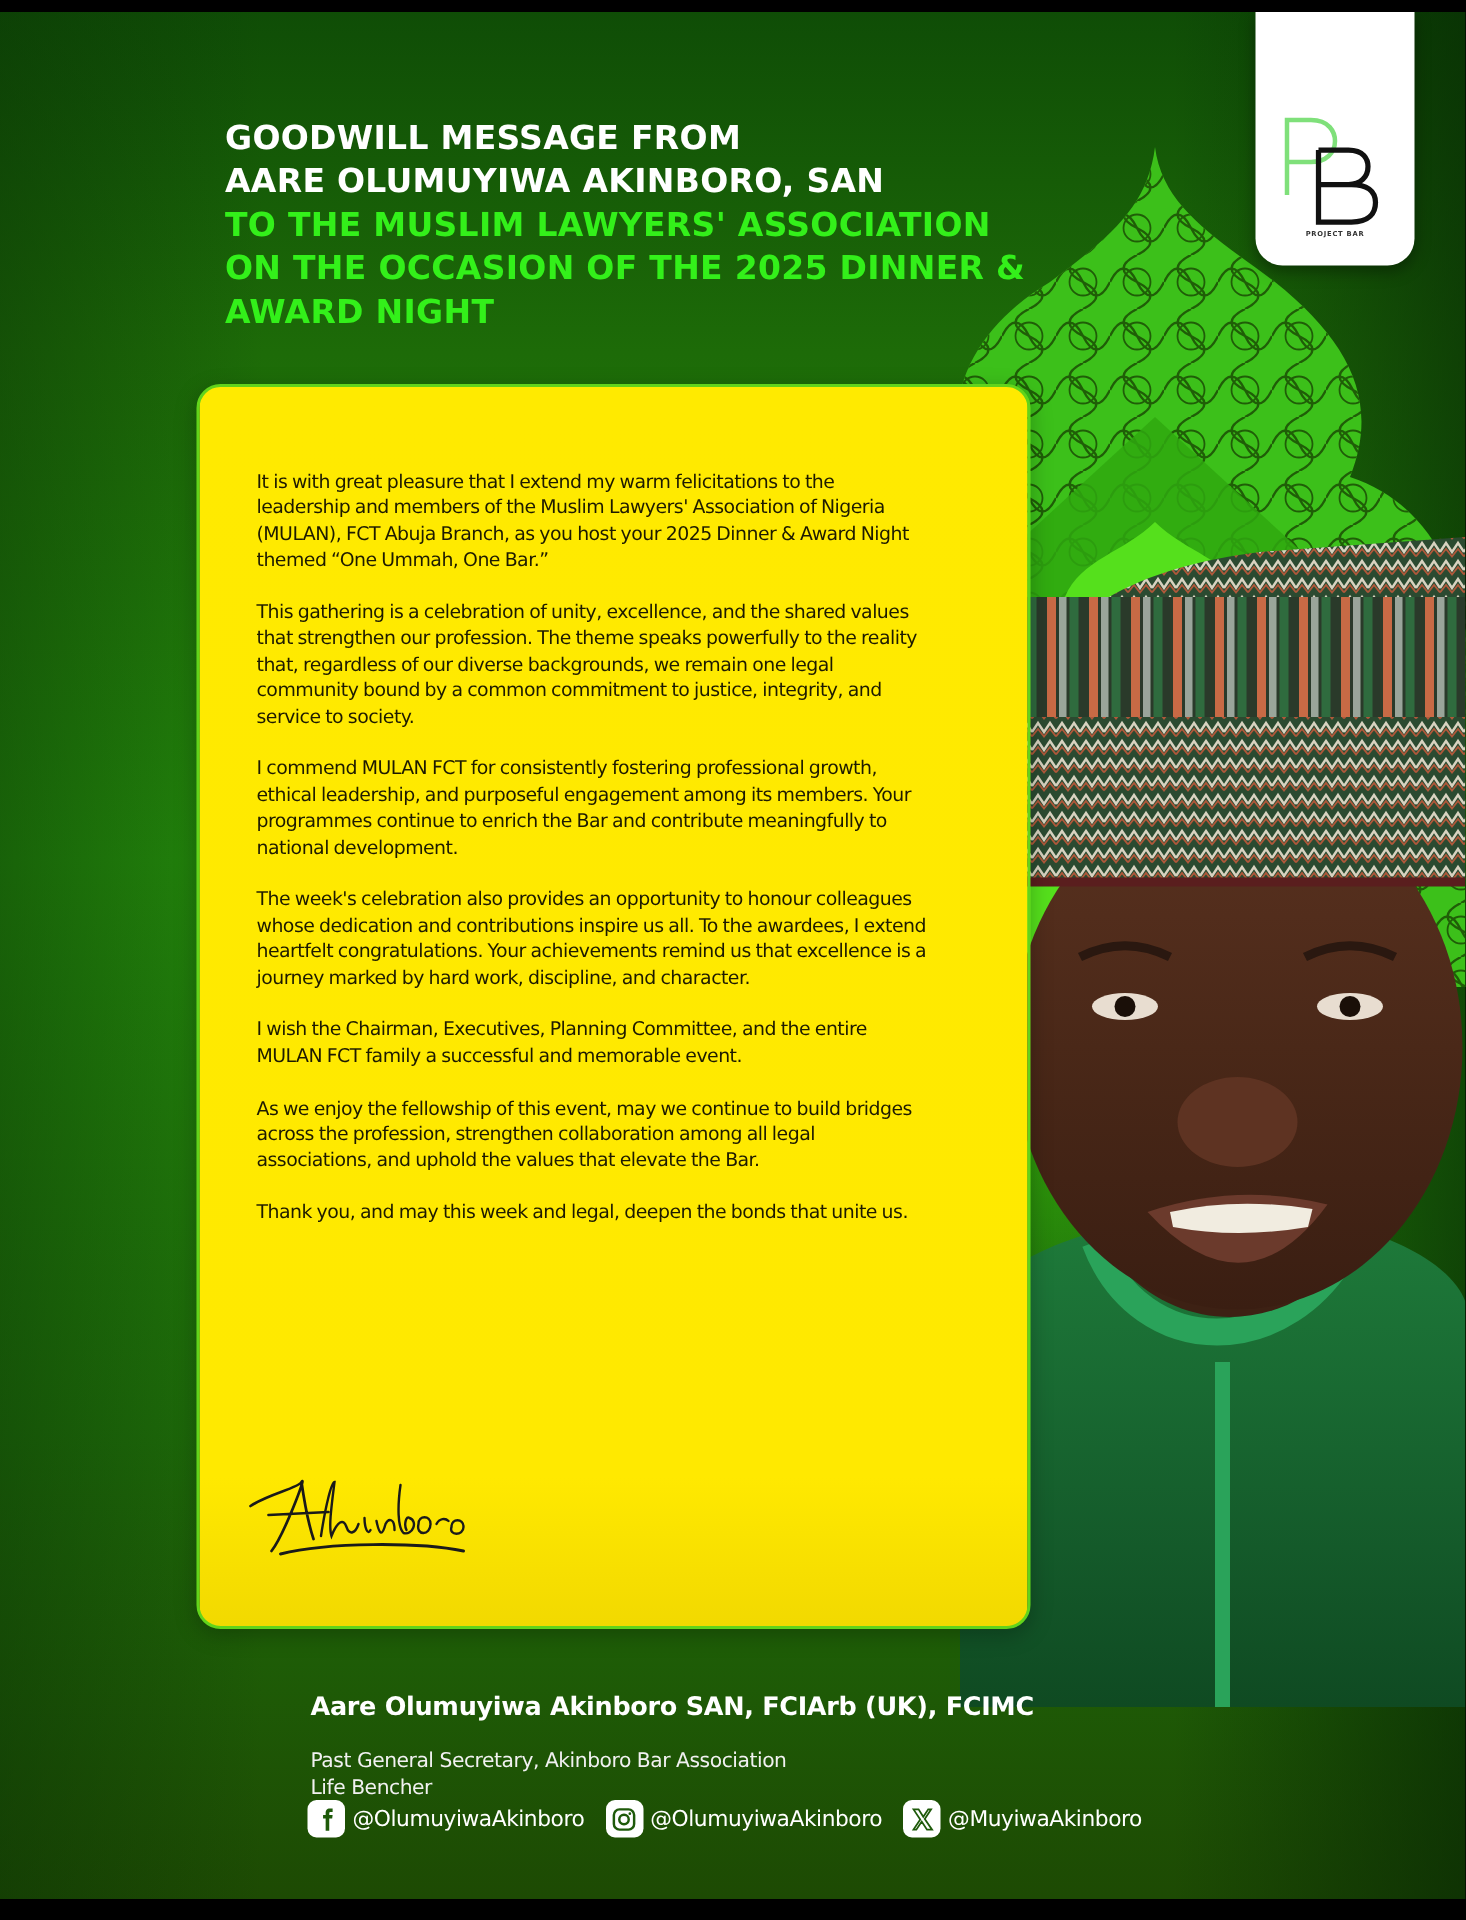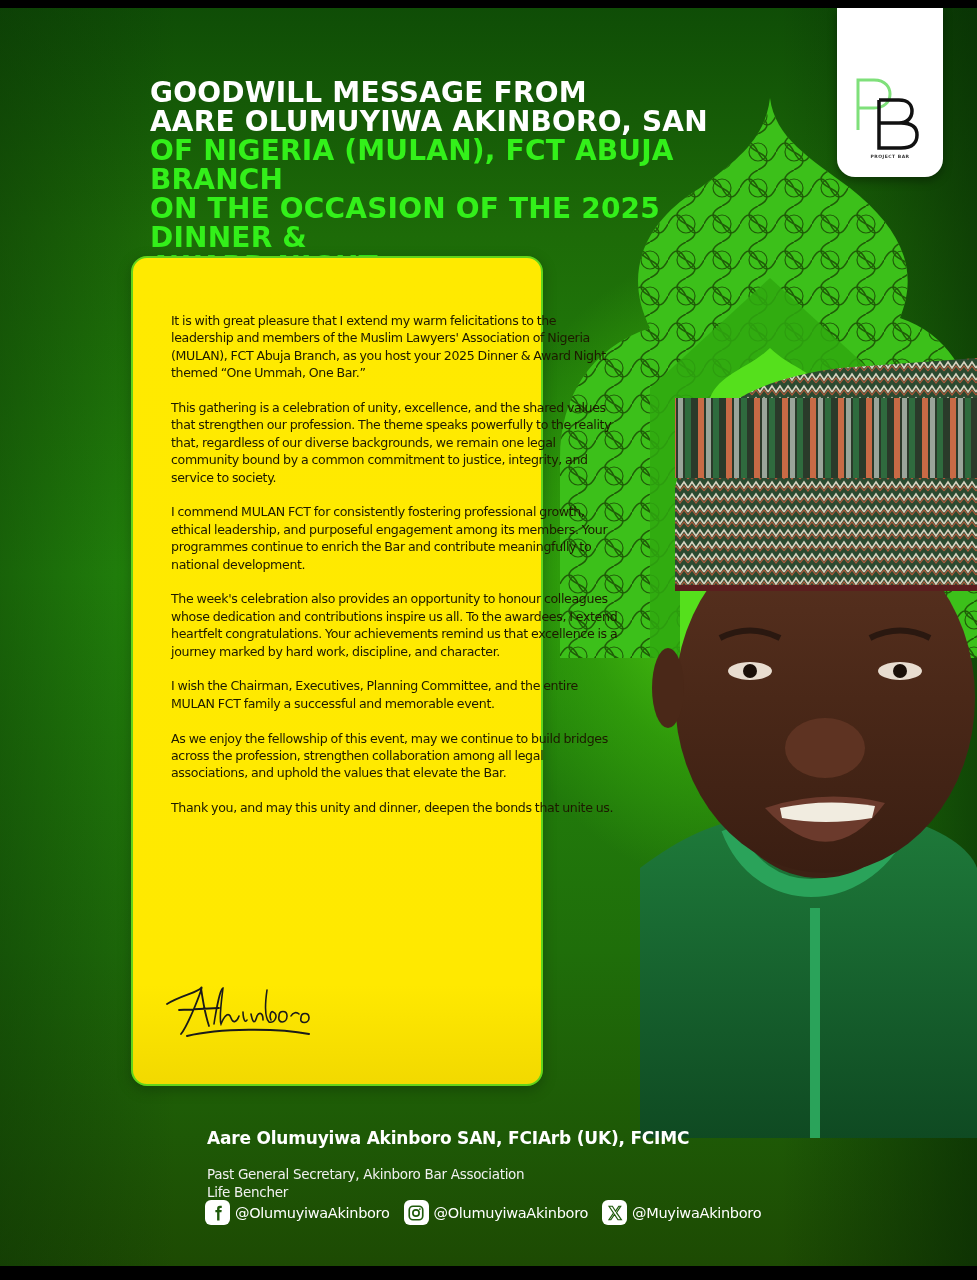--- a/index.html
+++ b/index.html
@@ -22,42 +22,42 @@
     
     .dome {
       position: absolute; left: 560px; top: 90px; width: 420px; height: 560px;
     }
     .dome svg { width: 100%; height: 100%; }
 
     
     .headline {
       position: absolute; left: 150px; top: 70px; width: 640px;
       font-family: "DejaVu Sans", sans-serif; font-weight: bold;
-      font-size: 28px; line-height: 29px; letter-spacing: 0.2px; text-transform: uppercase;
+      font-size: 22px; line-height: 29px; letter-spacing: 0.2px; text-transform: uppercase;
     }
     .headline .white { color: #ffffff; display: block; }
     .headline .green { color: #33f01a; display: block; }
 
     
     .logo {
       position: absolute; left: 837px; top: 0px; width: 106px; height: 169px;
       background: #ffffff; border-radius: 0 0 18px 18px;
       box-shadow: 0 4px 10px rgba(0,0,0,0.35);
     }
     .logo .p { position: absolute; left: 17px; top: 68px; width: 40px; height: 56px; }
     .logo .b { position: absolute; left: 38px; top: 88px; width: 45px; height: 56px; }
     .logo .caption {
       position: absolute; left: 0; right: 0; top: 146px; text-align: center;
       font-family: "DejaVu Sans", sans-serif; font-weight: bold; font-size: 4.5px;
       color: #333; letter-spacing: 0.5px;
     }
 
     
     .card {
-      position: absolute; left: 131px; top: 248px; width: 412px; height: 830px;
+      position: absolute; left: 131px; top: 248px; width: 556px; height: 830px;
       background: linear-gradient(180deg, #ffea00 0%, #ffe900 88%, #f2d900 100%);
       border: 2px solid #62d41b;
       border-radius: 16px;
       box-shadow: 0 4px 14px rgba(0,0,0,0.25);
     }
     .letter {
       position: absolute; left: 38px; top: 54px; width: 450px;
       font-family: "DejaVu Sans", sans-serif; font-size: 12.6px; line-height: 17.4px;
       color: #1d1a00; letter-spacing: -0.35px; word-spacing: -0.5px;
     }
@@ -111,21 +111,21 @@
       <path d="M210 0 C215 40 250 60 290 90 C340 130 360 170 340 220 C400 240 420 300 420 360 L420 560 L0 560 L0 360 C0 300 30 250 90 230 C60 170 90 120 140 90 C180 60 205 40 210 0 Z" fill="#3cc01a"></path>
       <path d="M210 0 C215 40 250 60 290 90 C340 130 360 170 340 220 C400 240 420 300 420 360 L420 560 L0 560 L0 360 C0 300 30 250 90 230 C60 170 90 120 140 90 C180 60 205 40 210 0 Z" fill="url(#lattice)"></path>
       <path d="M210 180 L330 290 L330 560 L90 560 L90 290 Z" fill="#2fa80f" opacity="0.85"></path>
       <path d="M210 250 C230 270 260 275 270 300 C300 305 310 330 300 360 L300 560 L120 560 L120 360 C110 330 120 305 150 300 C160 275 190 270 210 250 Z" fill="#55e01c"></path>
     </svg>
   </div>
 
   <div class="headline">
     <span class="white">GOODWILL MESSAGE FROM</span>
     <span class="white">AARE OLUMUYIWA AKINBORO, SAN</span>
-    <span class="green">OF NIGERIA (MULAN), FCT ABUJA BRANCH</span>
+    <span class="green">TO THE MUSLIM LAWYERS' ASSOCIATION</span>
     <span class="green">ON THE OCCASION OF THE 2025 DINNER &amp;</span>
     <span class="green">AWARD NIGHT</span>
   </div>
 
   <div class="logo">
     <svg class="p" viewBox="0 0 40 56">
       <path d="M4 54 L4 4 L20 4 C32 4 36 12 36 18 C36 26 30 32 20 32 L4 32" stroke="#7fe07a" stroke-width="3" fill="none"></path>
     </svg>
     <svg class="b" viewBox="0 0 45 56">
       <path d="M4 4 L4 52 L26 52 C38 52 42 46 42 39 C42 31 36 27 26 27 L4 27 M4 4 L24 4 C34 4 37 10 37 15 C37 22 32 27 24 27" stroke="#111" stroke-width="3.5" fill="none"></path>
@@ -187,21 +187,21 @@
   </div>
 
   <div class="card">
     <div class="letter">
       <p>It is with great pleasure that I extend my warm felicitations to the leadership and members of the Muslim Lawyers' Association of Nigeria (MULAN), FCT Abuja Branch, as you host your 2025 Dinner &amp; Award Night themed “One Ummah, One Bar.”</p>
       <p>This gathering is a celebration of unity, excellence, and the shared values that strengthen our profession. The theme speaks powerfully to the reality that, regardless of our diverse backgrounds, we remain one legal community bound by a common commitment to justice, integrity, and service to society.</p>
       <p>I commend MULAN FCT for consistently fostering professional growth, ethical leadership, and purposeful engagement among its members. Your programmes continue to enrich the Bar and contribute meaningfully to national development.</p>
       <p>The week's celebration also provides an opportunity to honour colleagues whose dedication and contributions inspire us all. To the awardees, I extend heartfelt congratulations. Your achievements remind us that excellence is a journey marked by hard work, discipline, and character.</p>
       <p>I wish the Chairman, Executives, Planning Committee, and the entire MULAN FCT family a successful and memorable event.</p>
       <p>As we enjoy the fellowship of this event, may we continue to build bridges across the profession, strengthen collaboration among all legal associations, and uphold the values that elevate the Bar.</p>
-      <p>Thank you, and may this unity and dinner, deepen the bonds that unite us.</p>
+      <p>Thank you, and may this week and legal, deepen the bonds that unite us.</p>
     </div>
     <div class="signature">
       <svg viewBox="0 0 180 70" width="180" height="70" aria-label="Akinboro">
         <path d="M8 30 C20 22 40 18 42 14 C46 8 30 50 22 60 M42 14 C44 28 46 40 50 52 M20 36 L60 34" stroke="#1a1a1a" stroke-width="1.8" fill="none" stroke-linecap="round"></path>
         <path d="M55 50 C58 30 62 14 64 14 C62 30 60 44 62 50 C66 40 70 38 72 44 C74 50 78 48 80 42 M84 38 C84 44 86 50 88 46 M92 40 C94 50 96 50 98 42 C100 38 104 38 104 46 M108 16 C106 30 106 44 110 48 C116 50 120 40 114 38 C112 36 110 42 112 46 M120 42 C118 50 128 50 128 42 C128 36 120 36 120 42 M132 42 C134 38 138 38 140 40 M142 44 C140 50 150 50 150 44 C150 38 142 38 142 44" stroke="#1a1a1a" stroke-width="1.6" fill="none" stroke-linecap="round"></path>
         <path d="M28 62 C60 54 120 54 150 60" stroke="#1a1a1a" stroke-width="2" fill="none" stroke-linecap="round"></path>
       </svg>
     </div>
   </div>
 

